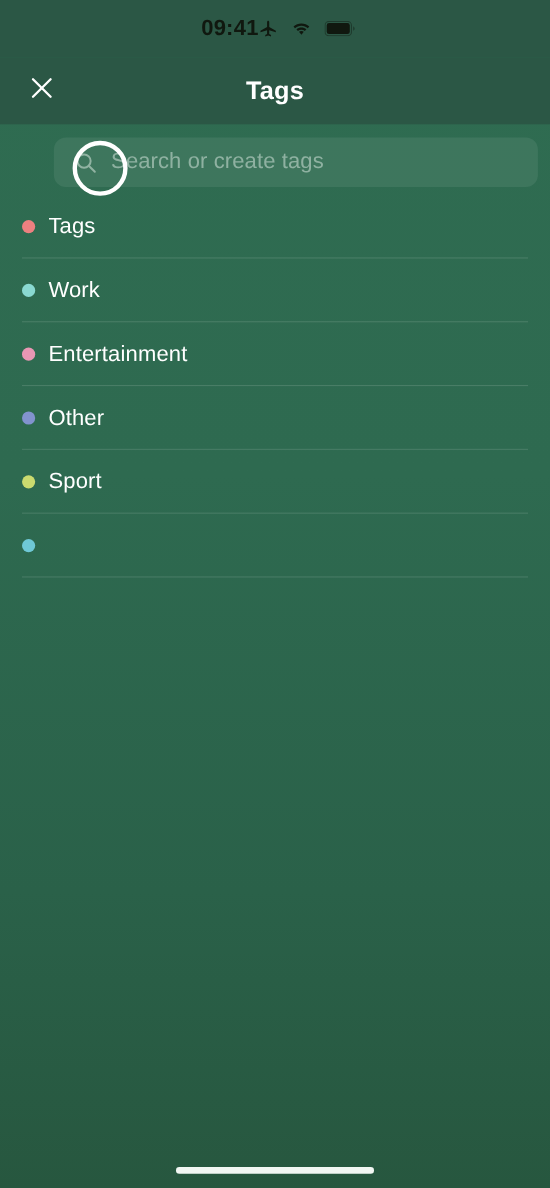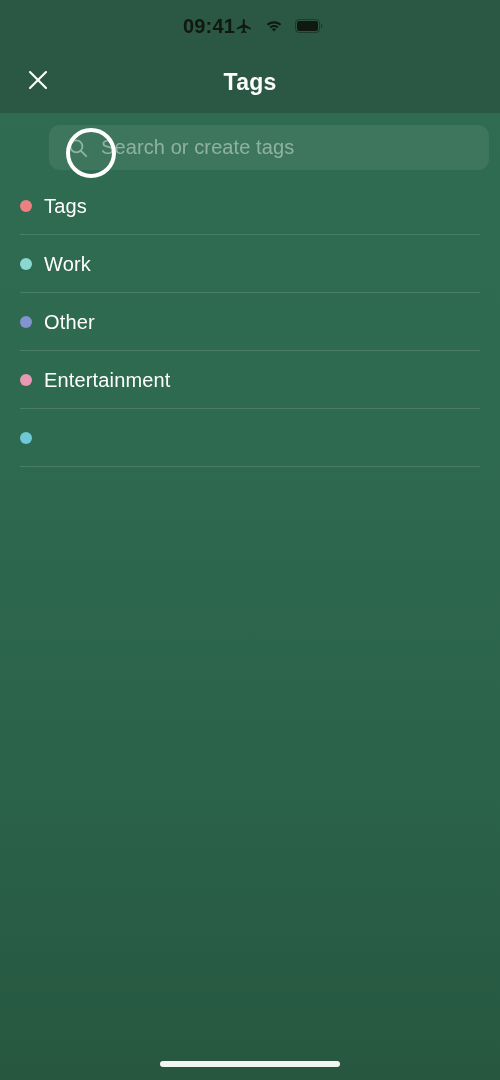--- a/index.html
+++ b/index.html
@@ -163,29 +163,33 @@
       <span class="tag-label">Tags</span>
     </div>
 
     <div class="tag-row">
       <span class="tag-dot" style="background:#8ad9d1"></span>
       <span class="tag-label">Work</span>
     </div>
 
 
     <div class="tag-row">
+      <span class="tag-dot" style="background:#e897b4"></span>
+      <span class="tag-label">Entertainment</span>
+    </div>
+
+    <div class="tag-row">
       <span class="tag-dot" style="background:#8293ce"></span>
       <span class="tag-label">Other</span>
     </div>
 
     <div class="tag-row">
-      <span class="tag-dot" style="background:#e897b4"></span>
-      <span class="tag-label">Entertainment</span>
+      <span class="tag-dot" style="background:#cbdb6f"></span>
+      <span class="tag-label">Sport</span>
     </div>
-
 
     <div class="tag-row">
       <span class="tag-dot" style="background:#6fc8d6"></span>
     </div>
 
   </div>
 
   <div id="tap-indicator"></div>
 
   <div id="home-indicator"></div>

